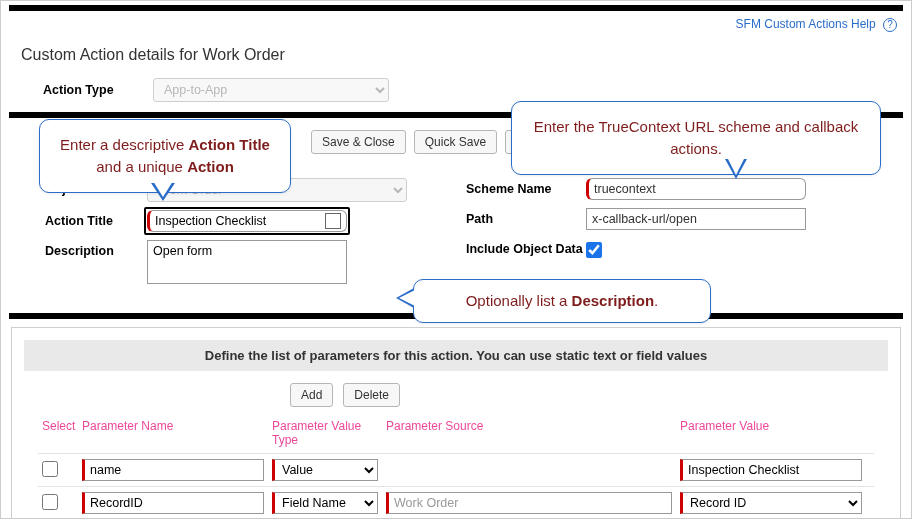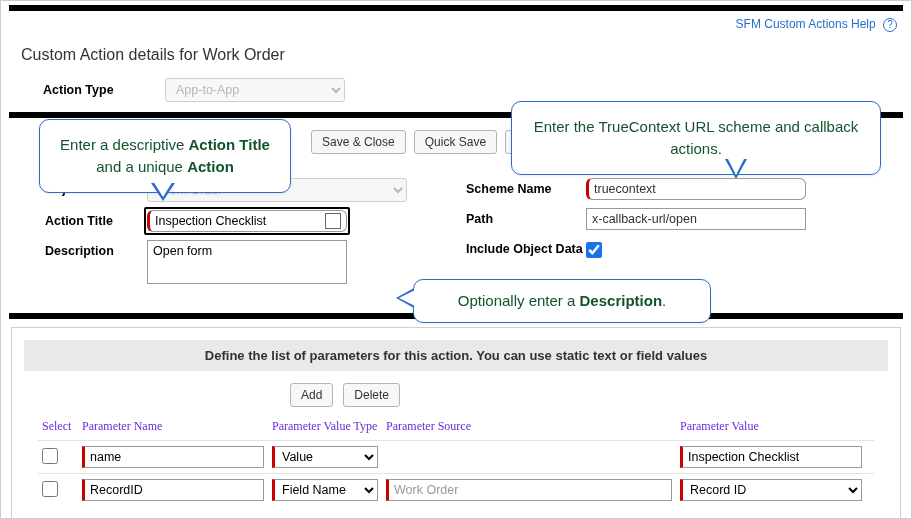--- a/index.html
+++ b/index.html
@@ -3,31 +3,31 @@
 <meta charset="utf-8">
 <style>
   * { box-sizing: border-box; margin: 0; padding: 0; }
   body { font-family: Arial, Helvetica, sans-serif; font-size: 13px; color: #333; background: #fff; width: 912px; height: 519px; position: relative; overflow: hidden; border: 1px solid #ccc;}
   .topbar, .midbar { height: 6px; background: #000; margin: 0 8px; }
   .topbar { margin-top: 4px; }
   .help-link { text-align: right; padding: 6px 14px 2px; font-size: 12px; }
   .help-link a { color: #2a6dc9; text-decoration: none; }
   .qicon { display:inline-block; width:14px; height:14px; border:1px solid #2a6dc9; border-radius:50%; color:#2a6dc9; font-size:10px; line-height:12px; text-align:center; margin-left:4px; }
   .page-title { font-size: 16px; font-weight: normal; padding: 12px 20px 10px; }
-  .row-atype { display:flex; align-items:center; padding: 4px 30px 10px 42px; font-size:12.5px;gap:12px; }
+  .row-atype { display:flex; align-items:center; padding: 4px 30px 10px 42px; font-size:12.5px; }
   .lbl { font-weight: bold; color:#000; }
   .row-atype .lbl { width: 110px; }
   select, input[type=text], textarea { font-family: inherit; font-size: 12.5px; }
   .sel { border:1px solid #bbb; background:#f6f6f6; color:#999; padding:3px 6px; border-radius:3px; }
-  .atype-sel { width: 180px; }
+  .atype-sel { width: 236px; }
   .btnbar { display:flex; gap:8px; align-items:center; padding: 10px 20px 10px; margin-top: 2px; position: relative; }
   .btnbar-inner { margin-left: 290px; display:flex; gap:8px; }
   .btn { background:#f7f7f7; border:1px solid #b5b5b5; border-radius:3px; padding:4px 10px; font-size:12px; cursor:pointer; color:#333; }
 
-  .callout { position:absolute; background:#fff; border:1.5px solid #2a6dc9; border-radius:10px; padding:14px 18px; text-align:center; font-size:15px; color:#14532d; line-height:1.45; box-shadow: 0 1px 3px rgba(0,0,0,.08); z-index:5;}
+  .callout { position:absolute; background:#fff; border:1.5px solid #2a6dc9; border-radius:10px; padding:14px 18px; text-align:center; font-size:15px; color:#7f1d1d; line-height:1.45; box-shadow: 0 1px 3px rgba(0,0,0,.08); z-index:5;}
   .callout .b { font-weight:bold; }
   .tail { position:absolute; width:0; height:0; z-index:5;}
 
   .form-area { display:flex; padding: 10px 16px 18px; gap: 20px; }
   .col { flex:1; }
   .frow { display:flex; align-items:flex-start; padding: 4px 0; }
   .frow .lbl { width: 130px; padding-top:4px; font-size:12.5px; padding-left: 28px;}
   .col.right .frow .lbl { width: 120px; padding-left: 0;}
   .fld { flex:1; }
   .inp { width: 200px; border:1px solid #999; padding:3px 5px; font-size:12.5px; }
@@ -38,21 +38,21 @@
   .at-group { position:relative; display:inline-block; }
   .at-group .inp { width: 200px; }
   .at-group .outline { position:absolute; top:-3px; left:-3px; right:-3px; bottom:-3px; border:2px solid #000; border-radius:2px; pointer-events:none;}
   .at-group::after { content:""; position:absolute; right:6px; top:3px; width:14px; height:14px; border:1px solid #666; }
   .chk { width:16px; height:16px; margin-top:4px; accent-color:#1a73e8; }
 
   .param-panel { margin: 8px 10px 0; border:1px solid #cfcfcf; padding: 0 0 12px; }
   .param-header { background:#e9e9e9; text-align:center; font-weight:bold; font-size:13px; padding:8px 4px; margin:12px; }
   .param-btns { margin: 12px 0 6px 278px; display:flex; gap:10px; }
   .param-table { margin: 4px 26px 0; }
-  .pth { display:flex; font-size:12px; color:#6d28d9; padding: 4px 0; font-family: Liberation Serif, serif; }
+  .pth { display:flex; font-size:12px; color:#ec4899; padding: 4px 0; }
   .pth > div { padding: 2px 4px; }
   .c-sel { width: 40px; }
   .c-pname { width: 190px; }
   .c-ptype { width: 114px; }
   .c-psrc { width: 294px; }
   .c-pval { width: 190px; }
   .prow { display:flex; align-items:center; padding: 3px 0; border-top: 1px solid #e3e3e3;}
   .prow > div { padding: 2px 4px; }
   .cbx { width:16px; height:16px; }
   .pinp { width: 100%; border:1px solid #999; border-left:3px solid #c00; padding:3px 5px; font-size:12.5px; }
@@ -131,21 +131,21 @@
       <div class="fld"><input class="inp readonly" type="text" value="x-callback-url/open" style=""></div>
     </div>
     <div class="frow">
       <div class="lbl" style="line-height:1.2">Include Object Data</div>
       <div class="fld"><input type="checkbox" class="chk" checked="" style=""></div>
     </div>
   </div>
 </div>
 
 <div class="callout" style="top:278px; left:412px; width:298px; padding:10px 16px;">
-  <span>Optionally enter a </span><span class="b">Description</span><span>.</span>
+  <span>Optionally list a </span><span class="b">Description</span><span>.</span>
 </div>
 <div class="tail" style="top:287px; left:395px; border-top:10px solid transparent; border-bottom:10px solid transparent; border-right:18px solid #2a6dc9;"></div>
 <div class="tail" style="top:289px; left:398px; border-top:8px solid transparent; border-bottom:8px solid transparent; border-right:16px solid #fff; z-index:6;"></div>
 
 <div class="midbar" style="margin-top:4px;"></div>
 
 <div class="param-panel">
   <div class="param-header">Define the list of parameters for this action. You can use static text or field values</div>
   <div class="param-btns">
     <button class="btn">Add</button>

